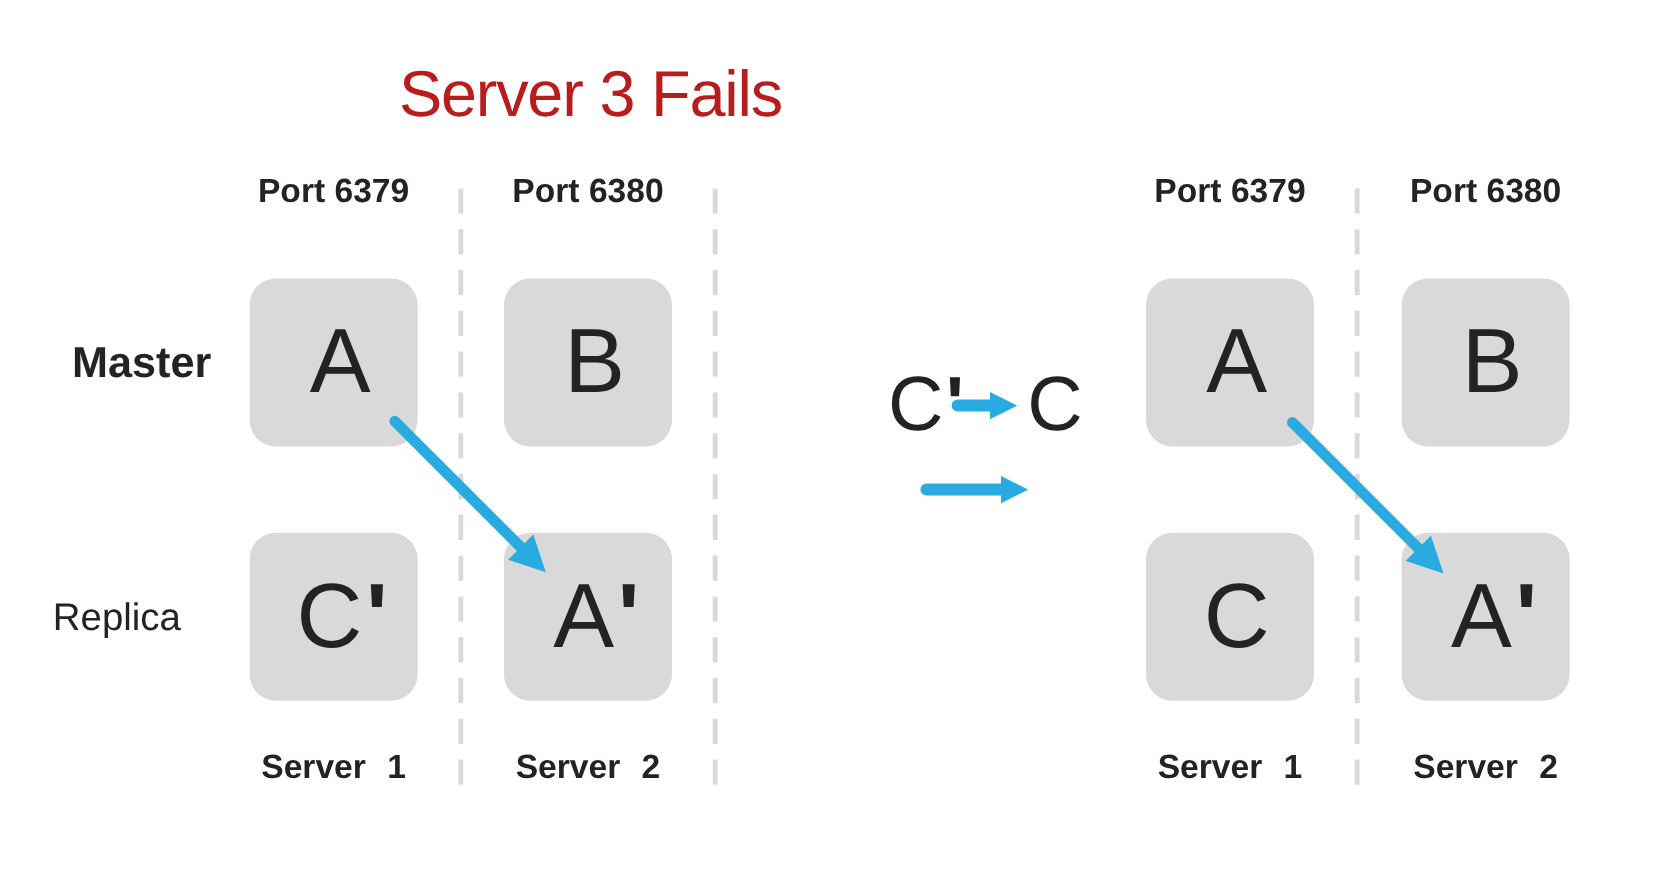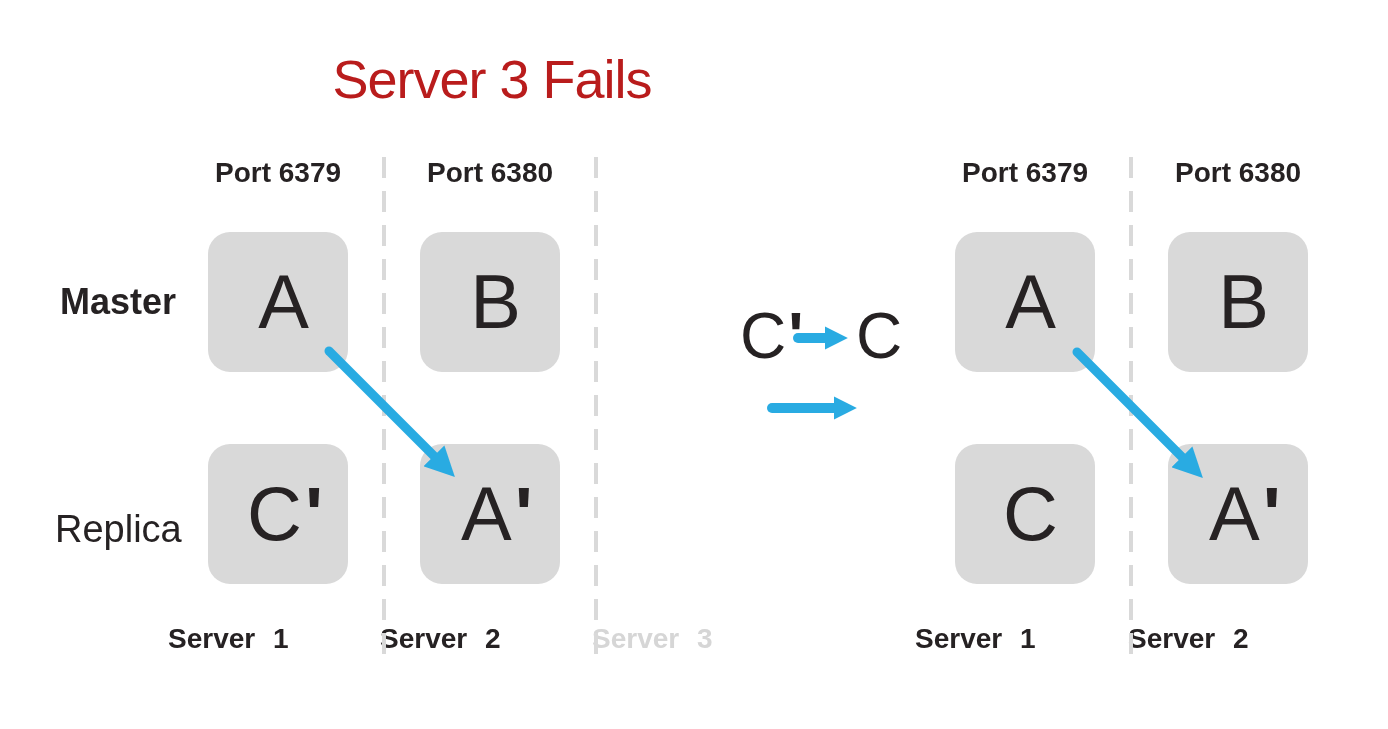--- a/index.html
+++ b/index.html
@@ -12,32 +12,32 @@
   html,body{margin:0;padding:0;background:#ffffff;}
   .canvas{
     position:relative;width:1388px;height:729px;background:#ffffff;overflow:hidden;
     font-family:"Liberation Sans","DejaVu Sans",sans-serif;color:var(--text);
   }
   .title{
     position:absolute;top:48px;left:292px;width:400px;text-align:center;
     font-size:54px;font-weight:400;letter-spacing:-1px;color:#b91c1c;line-height:1.15;
   }
   .plabel{
-    position:absolute;top:158px;width:220px;text-align:center;
+    position:absolute;top:144px;width:220px;text-align:center;
     font-size:28px;font-weight:700;color:var(--text);line-height:1.1;
   }
   .slabel{
-    position:absolute;top:624px;width:220px;
+    position:absolute;top:624px;width:220px;text-align:center;
     font-size:28px;font-weight:700;color:var(--text);line-height:1.1;word-spacing:10px;
   }
   .slabel.muted{color:var(--muted);}
   .x-l1{left:168px}.x-l2{left:380px}.x-l3{left:592px}.x-r1{left:915px}.x-r2{left:1128px}
   .rowlabel{position:absolute;color:var(--text);line-height:1.1;}
   .rowlabel.master{top:282px;left:60px;font-size:36px;font-weight:700;}
-  .rowlabel.replica{top:497px;left:55px;font-size:38px;font-weight:400;margin-top:12px;}
+  .rowlabel.replica{top:497px;left:44px;font-size:32px;font-weight:400;}
   .box{
     position:absolute;width:140px;height:140px;border-radius:22px;background:var(--box-fill);
     display:flex;align-items:center;justify-content:center;
   }
   .bx-l1{left:208px}.bx-l2{left:420px}.bx-r1{left:955px}.bx-r2{left:1168px}
   .row-master{top:232px}.row-replica{top:444px}
   .letter{font-size:76px;font-weight:400;color:var(--text);line-height:1;}
   .prime{font-size:76px;font-weight:700;color:var(--text);line-height:1;margin-left:3px;margin-right:-14px;}
   .anno-letter{position:absolute;top:304px;font-size:64px;font-weight:400;color:var(--text);line-height:1;}
   .anno-from{left:740px;}
@@ -89,21 +89,20 @@
     <span class="letter">C</span>
       <span class="prime"></span>
   </div>
   <div class="box bx-r2 row-replica">
     <span class="letter">A</span>
       <span class="prime">'</span>
   </div>
 
   <div class="slabel x-l1">Server 1</div>
   <div class="slabel x-l2">Server 2</div>
-  <div class="slabel x-l3 muted">Server 3</div>
   <div class="slabel x-r1">Server 1</div>
   <div class="slabel x-r2">Server 2</div>
 
   <div class="anno-letter anno-from"><span>C</span><span class="anno-prime">'</span></div>
   <div class="anno-letter anno-to">C</div>
 
   <svg class="overlay" viewBox="0 0 1388 729" xmlns="http://www.w3.org/2000/svg">
     <defs>
       <marker id="ah-big" viewBox="0 0 10 10" refX="1" refY="5" markerUnits="strokeWidth" markerWidth="3.3" markerHeight="3.3" orient="auto">
         <path d="M0 0 L10 5 L0 10 z" fill="var(--accent,#29abe2)"></path>

